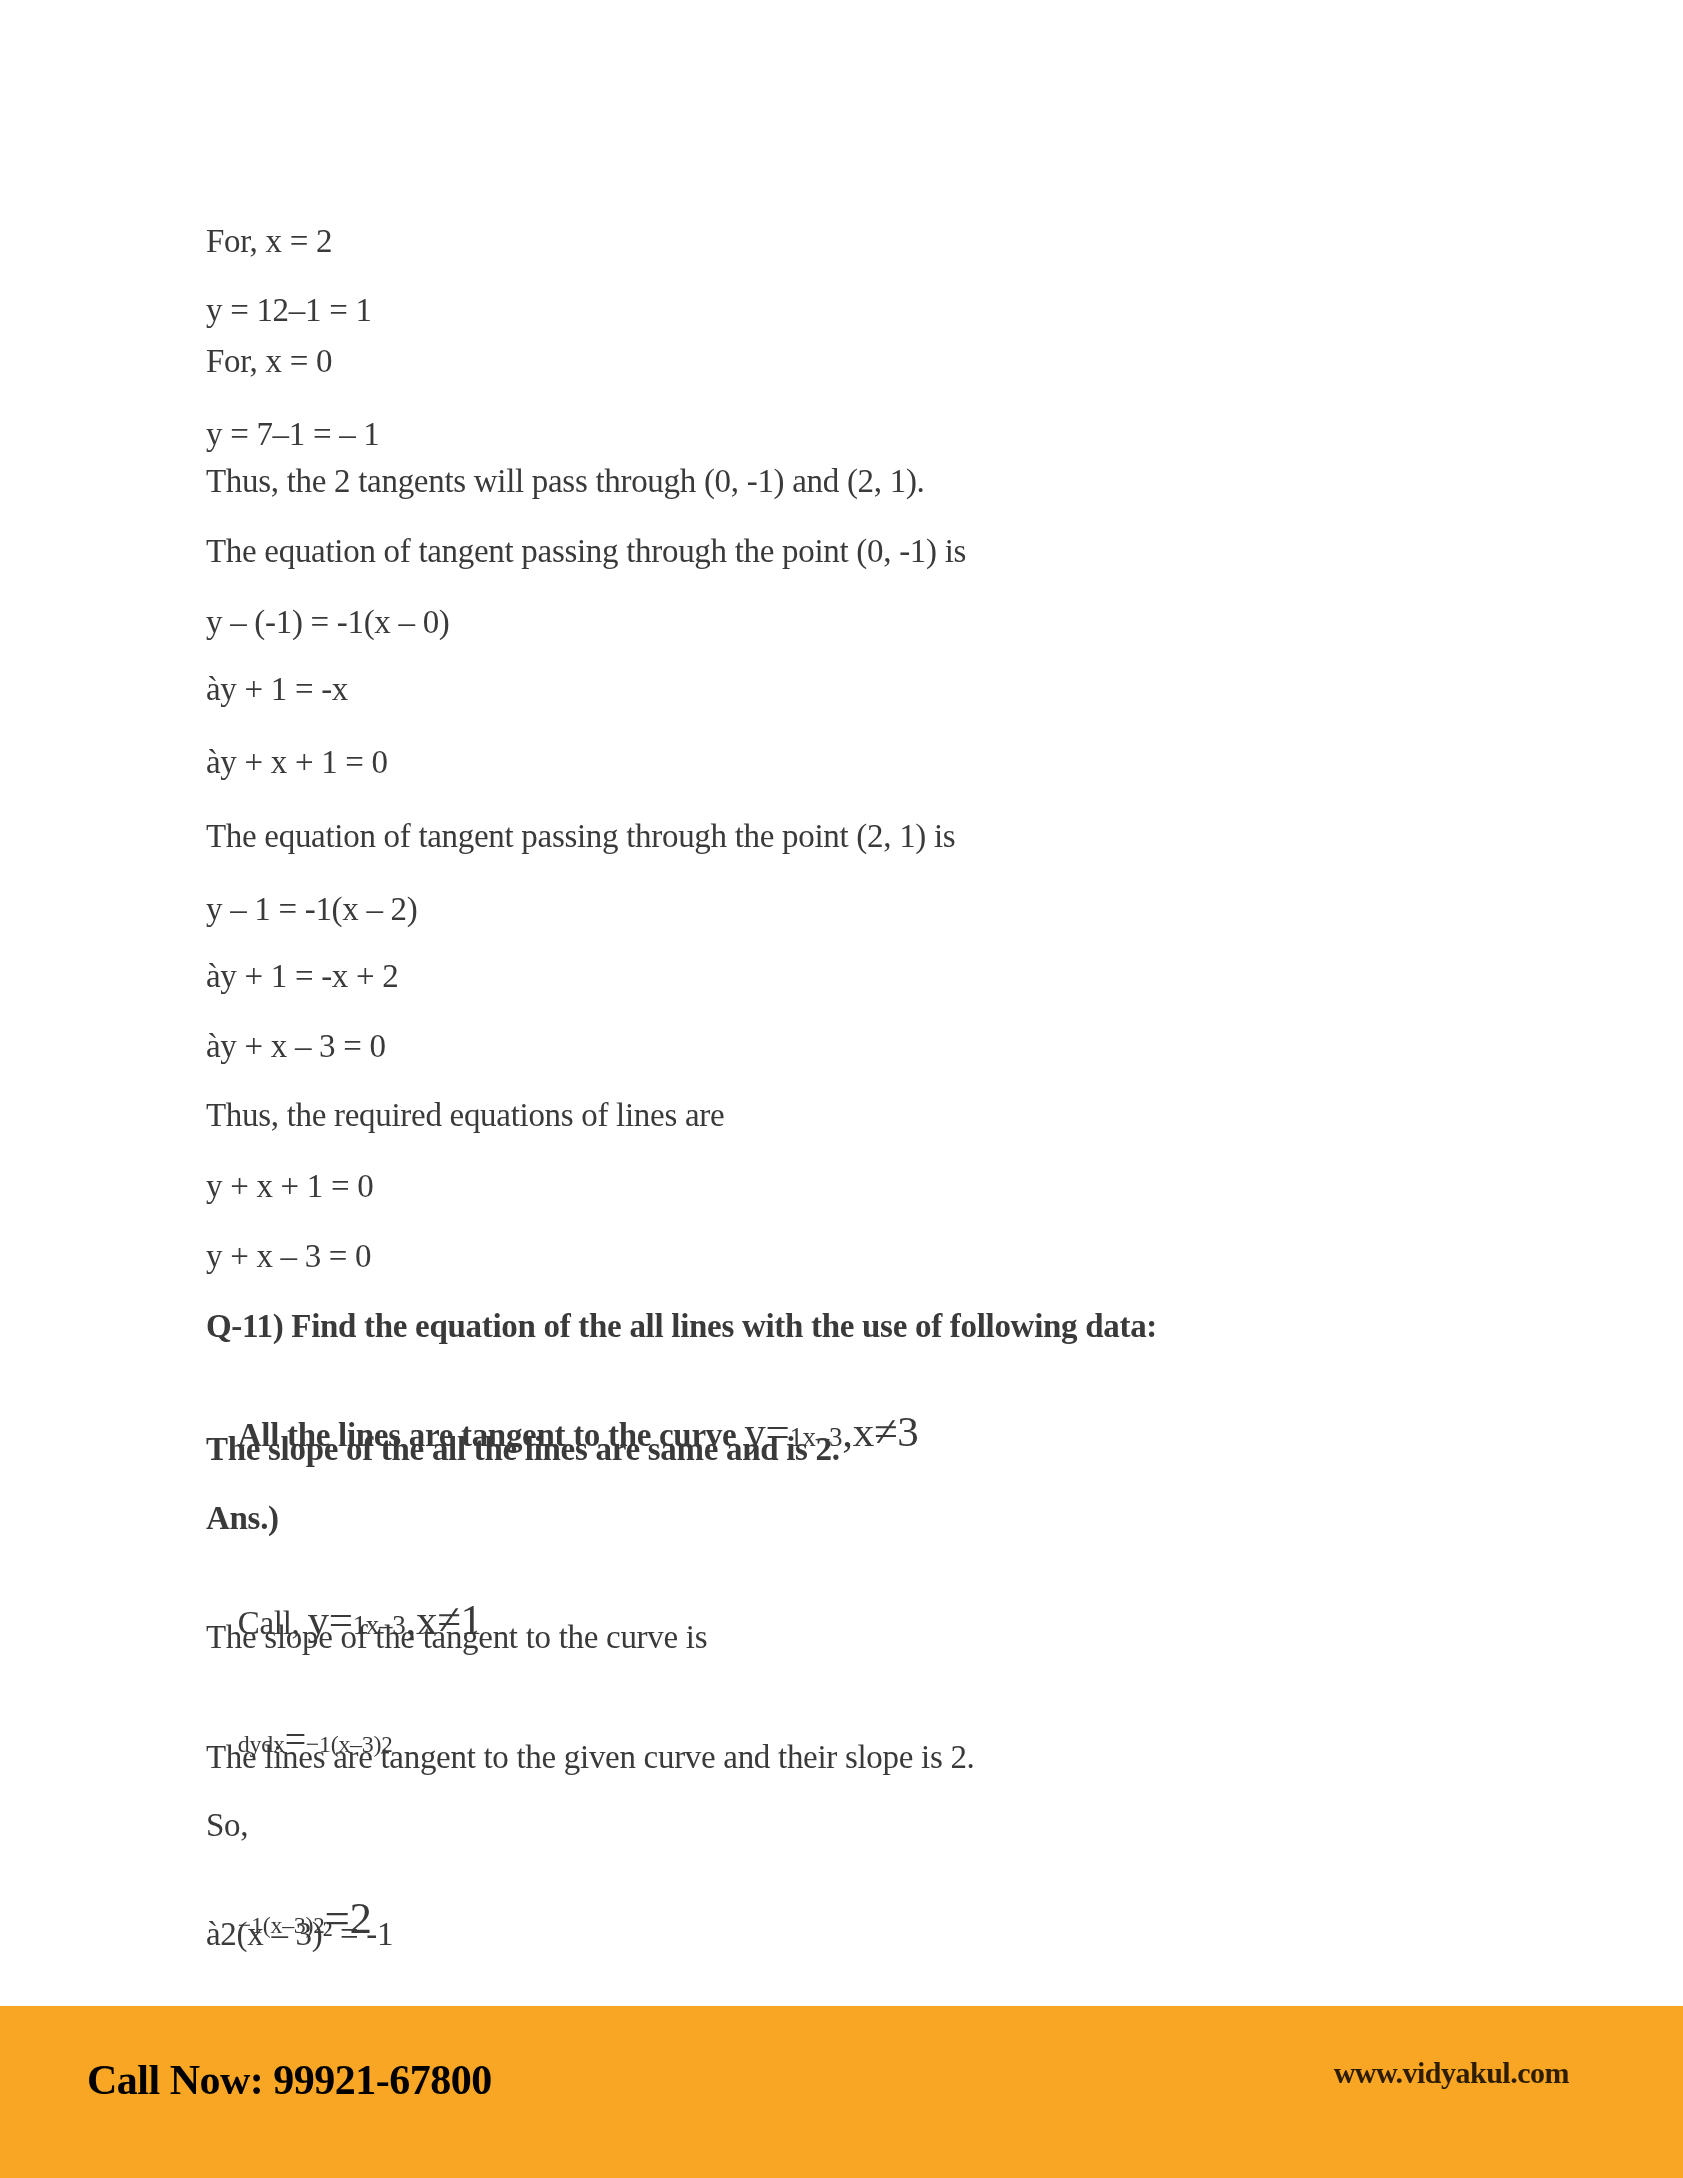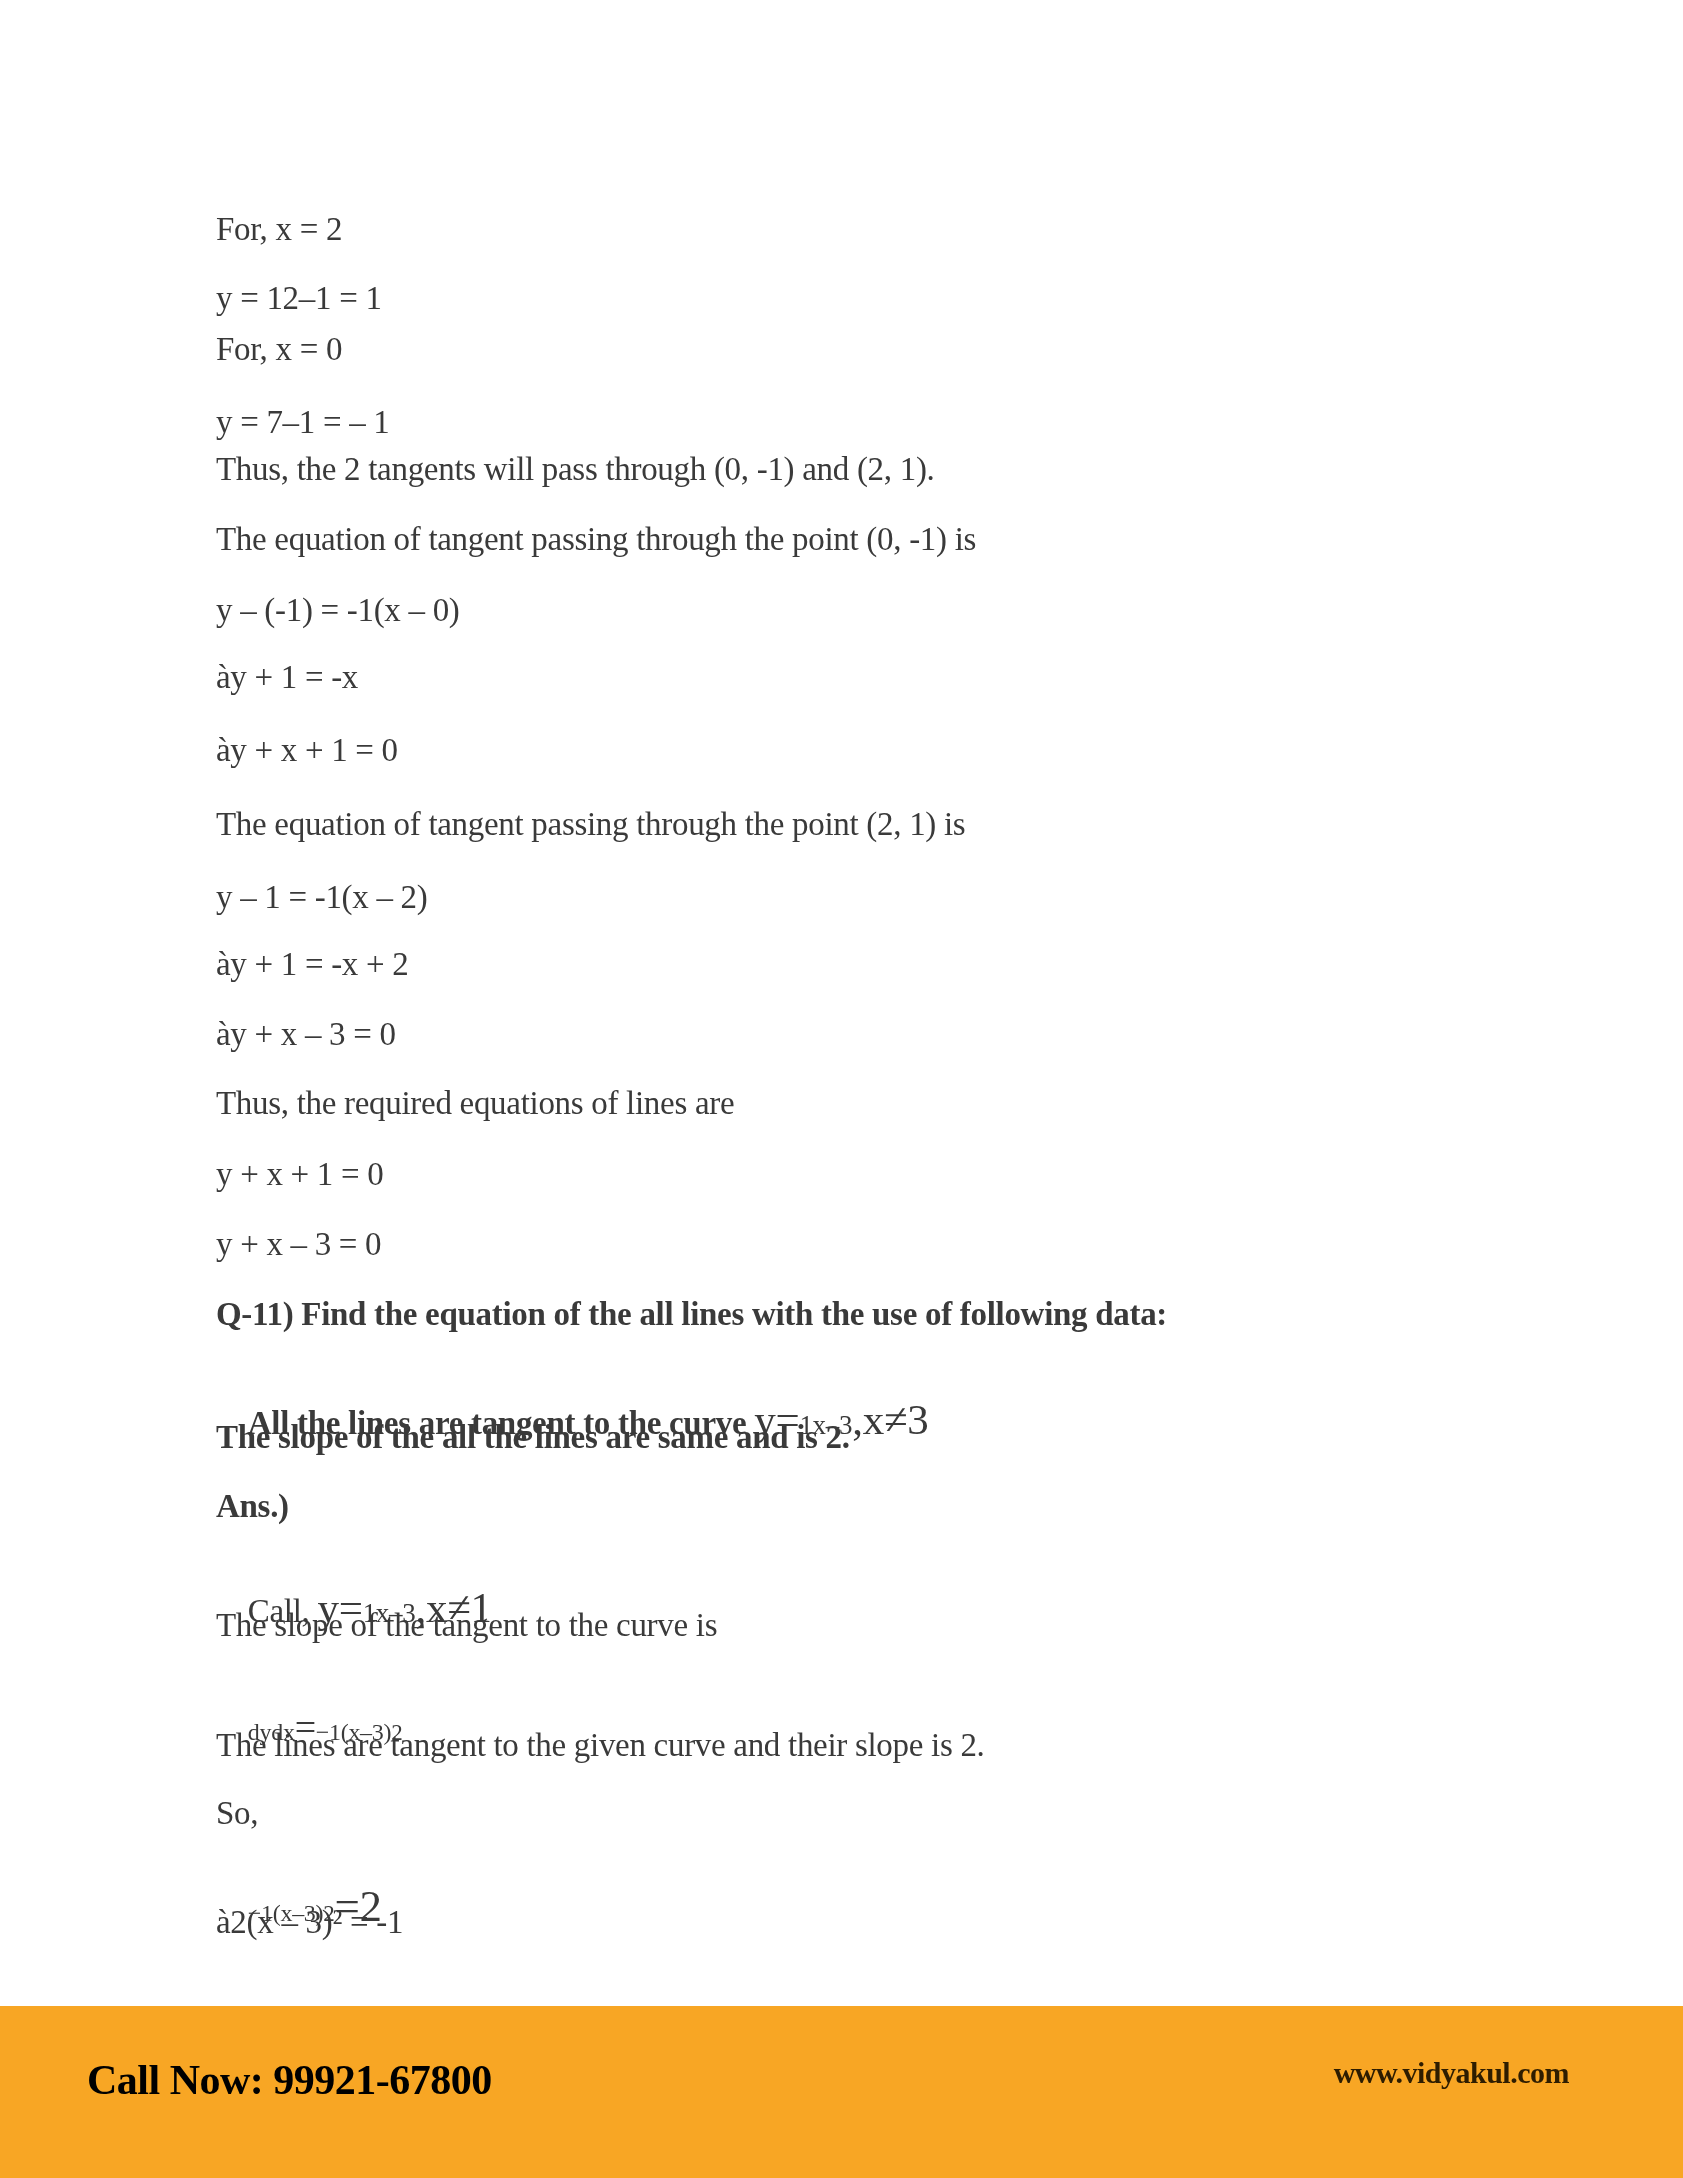--- a/index.html
+++ b/index.html
@@ -6,25 +6,26 @@
   .page{
     position:relative;
     width:1683px;height:2178px;
     background:#ffffff;
     overflow:hidden;
     font-family:"Liberation Serif", serif;
     color:var(--ink, #3a3a3a);
   }
   .line{
     position:absolute;
-    left:216px;
+    left:206px;
     font-size:33px;
     line-height:1.15;
     letter-spacing:-0.3px;
     white-space:pre;
+    margin-top:12px;
   }
   .bold{font-weight:bold;}
   
   .mbig{font-size:43px;}
   .msmall{font-size:27px;}
   .mmed{font-size:24px;}
   .msub{font-size:23px;}
   .meq{font-size:38px;}
   .meq2{font-size:45px;}
   .footer{

